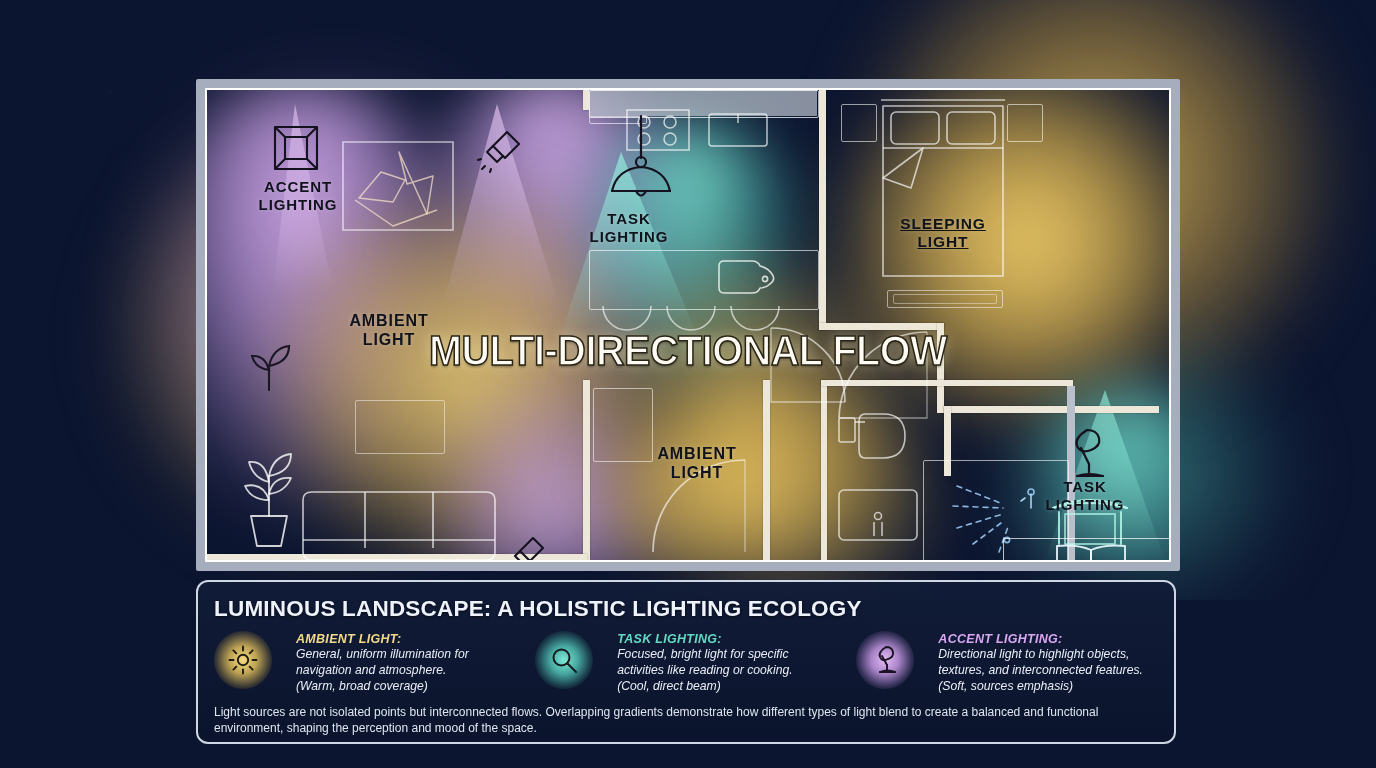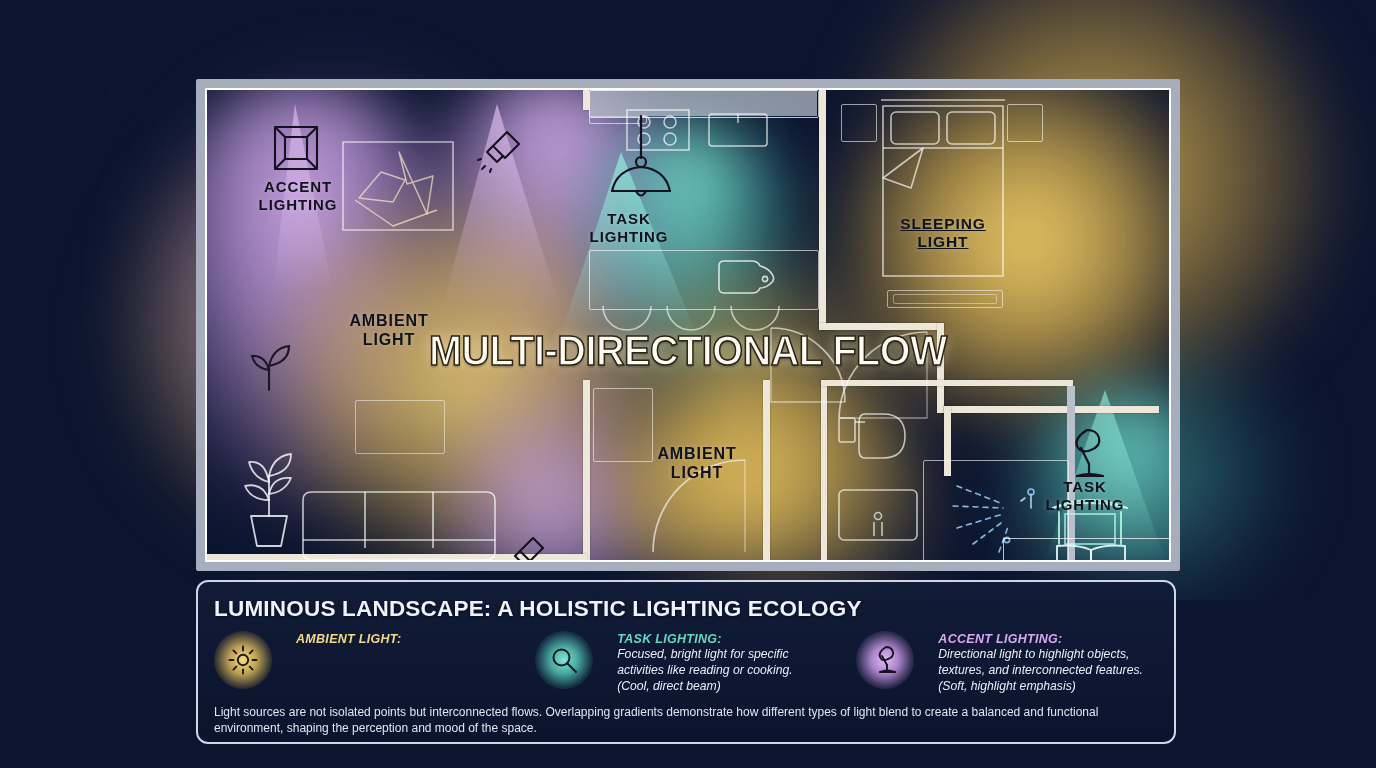--- a/index.html
+++ b/index.html
@@ -427,20 +427,25 @@
             <g fill="none" stroke="#1d1a12" stroke-width="1.9" stroke-linecap="round">
               <circle cx="15" cy="15" r="5.2"></circle>
               <path d="M15,1.5 v4 M15,24.5 v4 M1.5,15 h4 M24.5,15 h4
                        M5.4,5.4 l2.9,2.9 M21.7,21.7 l2.9,2.9
                        M24.6,5.4 l-2.9,2.9 M8.3,21.7 l-2.9,2.9"></path>
             </g>
           </svg>
         </div>
         <div class="lgtext">
           <div class="lgtitle amb-title">AMBIENT LIGHT:</div>
+          <div class="lgdesc">
+            <div>General, uniform illumination for</div>
+            <div>navigation and atmosphere.</div>
+            <div>(Warm, broad coverage)</div>
+          </div>
         </div>
       </div>
 
       <div class="lgitem b">
         <div class="bulb" style="background:radial-gradient(circle, rgba(128,236,216,.98) 0%, rgba(84,202,186,.80) 34%, rgba(46,120,116,.30) 66%, rgba(13,22,48,0) 80%);">
           <svg width="30" height="30" viewBox="0 0 30 30">
             <g fill="none" stroke="#111a1c" stroke-width="2" stroke-linecap="round">
               <circle cx="12.5" cy="12.5" r="8"></circle>
               <path d="M18.5,18.5 L27,27"></path>
             </g>
@@ -466,21 +471,21 @@
               <path d="M11,28 h15"></path>
               <path d="M11,28 q7,-3 15,0"></path>
             </g>
           </svg>
         </div>
         <div class="lgtext">
           <div class="lgtitle acc-title">ACCENT LIGHTING:</div>
           <div class="lgdesc">
             <div>Directional light to highlight objects,</div>
             <div>textures, and interconnected features.</div>
-            <div>(Soft, highlight emphasis)</div>
+            <div>(Soft, sources emphasis)</div>
           </div>
         </div>
       </div>
 
     </div>
 
     <div id="footnote">Light sources are not isolated points but interconnected flows. Overlapping gradients demonstrate how different types of light blend to create a balanced and functional environment, shaping the perception and mood of the space.</div>
   </div>
 
 </div>

